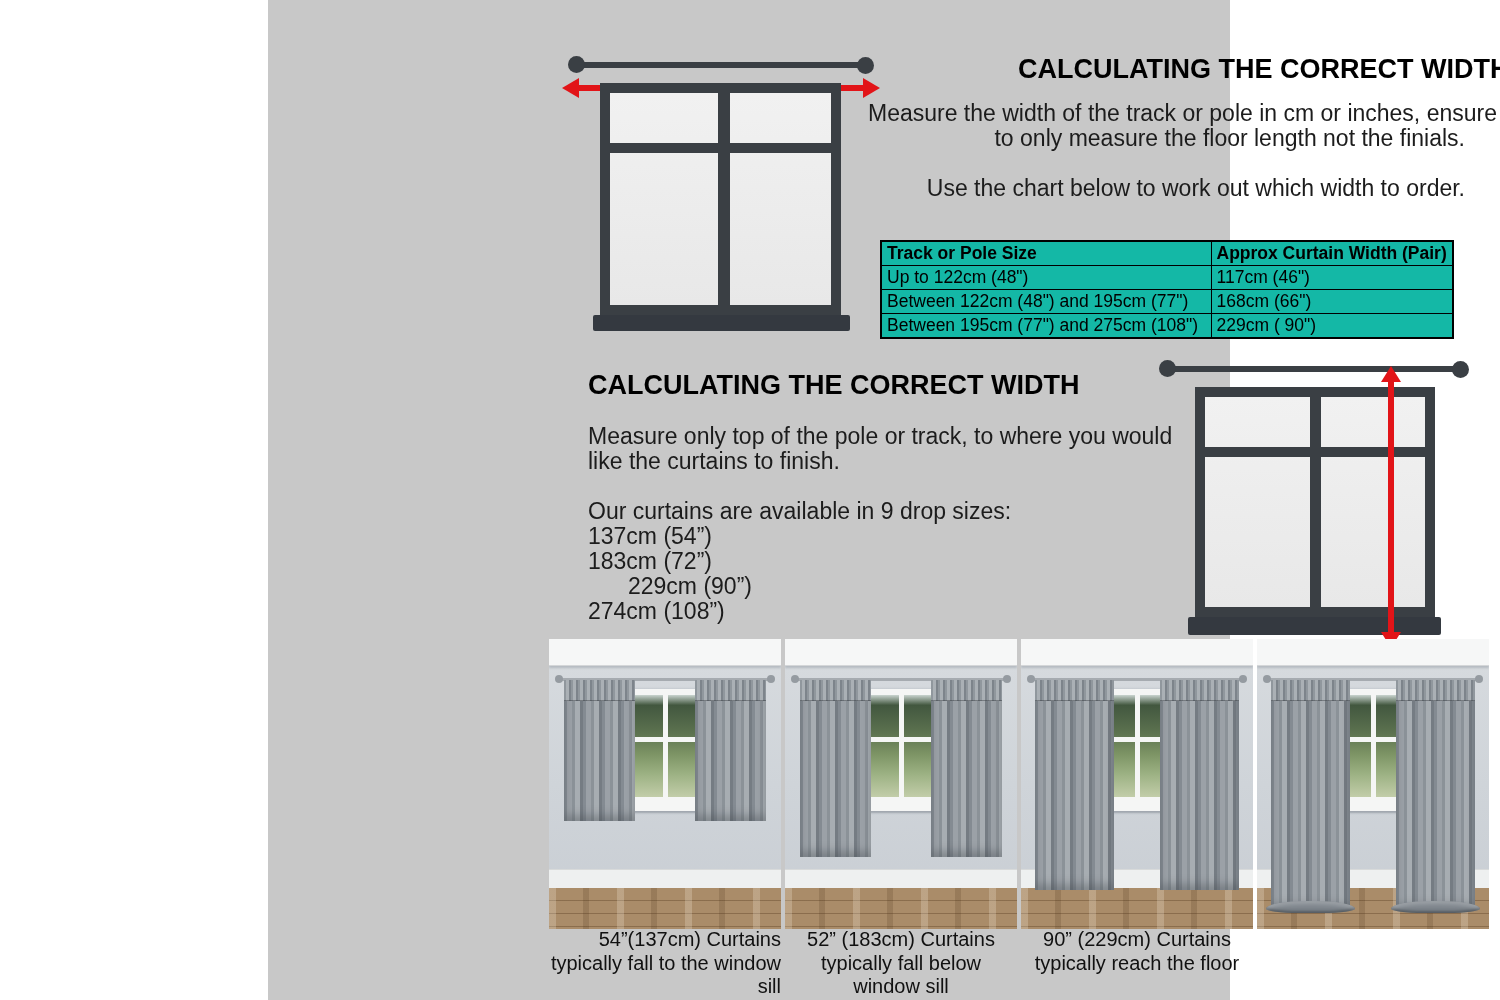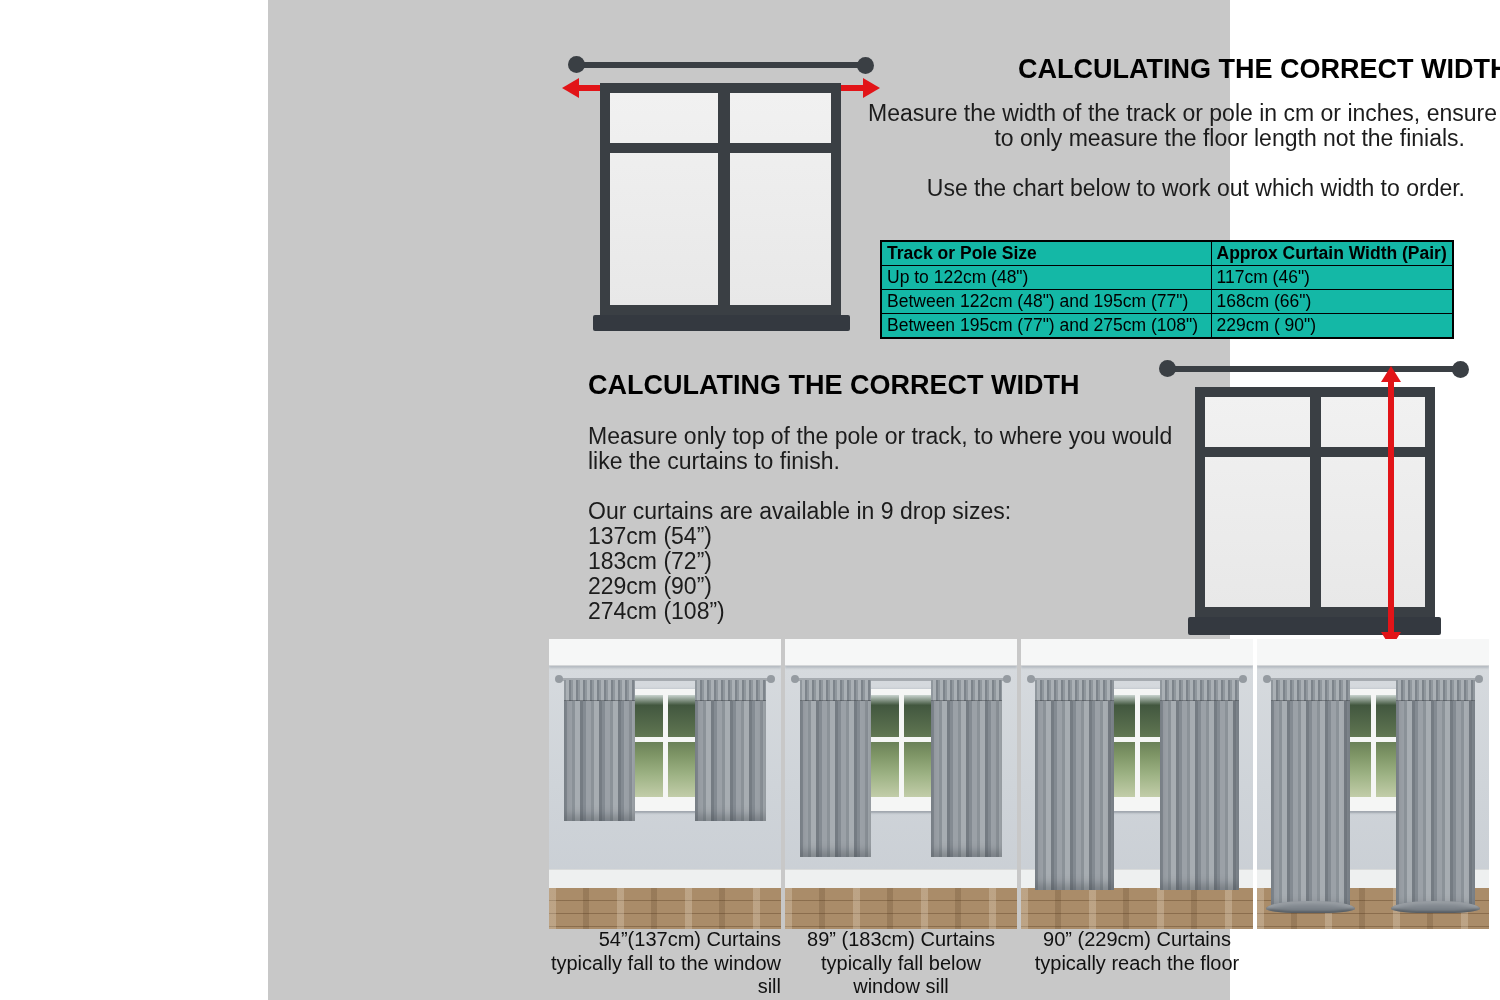--- a/index.html
+++ b/index.html
@@ -125,21 +125,21 @@
       </div>
       <div class="abs sill" style="left:325px;top:315px;width:257px;height:16px;"></div>
     </div>
 
     <div class="abs h1 d-head">CALCULATING THE CORRECT WIDTH</div>
     <div class="abs para la" style="top:424px;">Measure only top of the pole or track, to where you would</div>
     <div class="abs para la" style="top:449px;">like the curtains to finish.</div>
     <div class="abs para la" style="top:499px;">Our curtains are available in 9 drop sizes:</div>
     <div class="abs para la" style="top:524px;">137cm (54”)</div>
     <div class="abs para la" style="top:549px;">183cm (72”)</div>
-    <div class="abs para la" style="top:574px;">229cm (90”)</div>
+    <div class="abs para la" style="top:574px;margin-left:40px;">229cm (90”)</div>
     <div class="abs para la" style="top:599px;">274cm (108”)</div>
 
     <div>
       <div class="abs pole" style="left:898px;top:366px;width:300px;height:6px;"></div>
       <div class="abs dot" style="left:891px;top:360px;"></div>
       <div class="abs dot" style="left:1184px;top:361px;"></div>
 
       <div class="abs win" style="left:927px;top:387px;width:240px;height:230px;">
         <div class="pane"></div>
         <div class="mull" style="left:115px;top:10px;width:11px;bottom:10px;"></div>
@@ -218,17 +218,17 @@
       <div class="baseboard"></div>
       <div class="floor"></div>
       <div class="photo-pole"></div>
       <div class="finial fl"></div>
       <div class="finial fr"></div>
       <div class="curtain cl"></div>
       <div class="curtain cr"></div>
     </div>
 
     <div class="caption" style="left:281px;text-align:right;">54”(137cm) Curtains typically fall to the window sill</div>
-    <div class="caption" style="left:517px;">89” (183cm) Curtains typically fall below window sill</div>
+    <div class="caption" style="left:517px;">52” (183cm) Curtains typically fall below window sill</div>
     <div class="caption" style="left:753px;">90” (229cm) Curtains typically reach the floor</div>
 
   </div>
 </div>
 
 </body></html>

